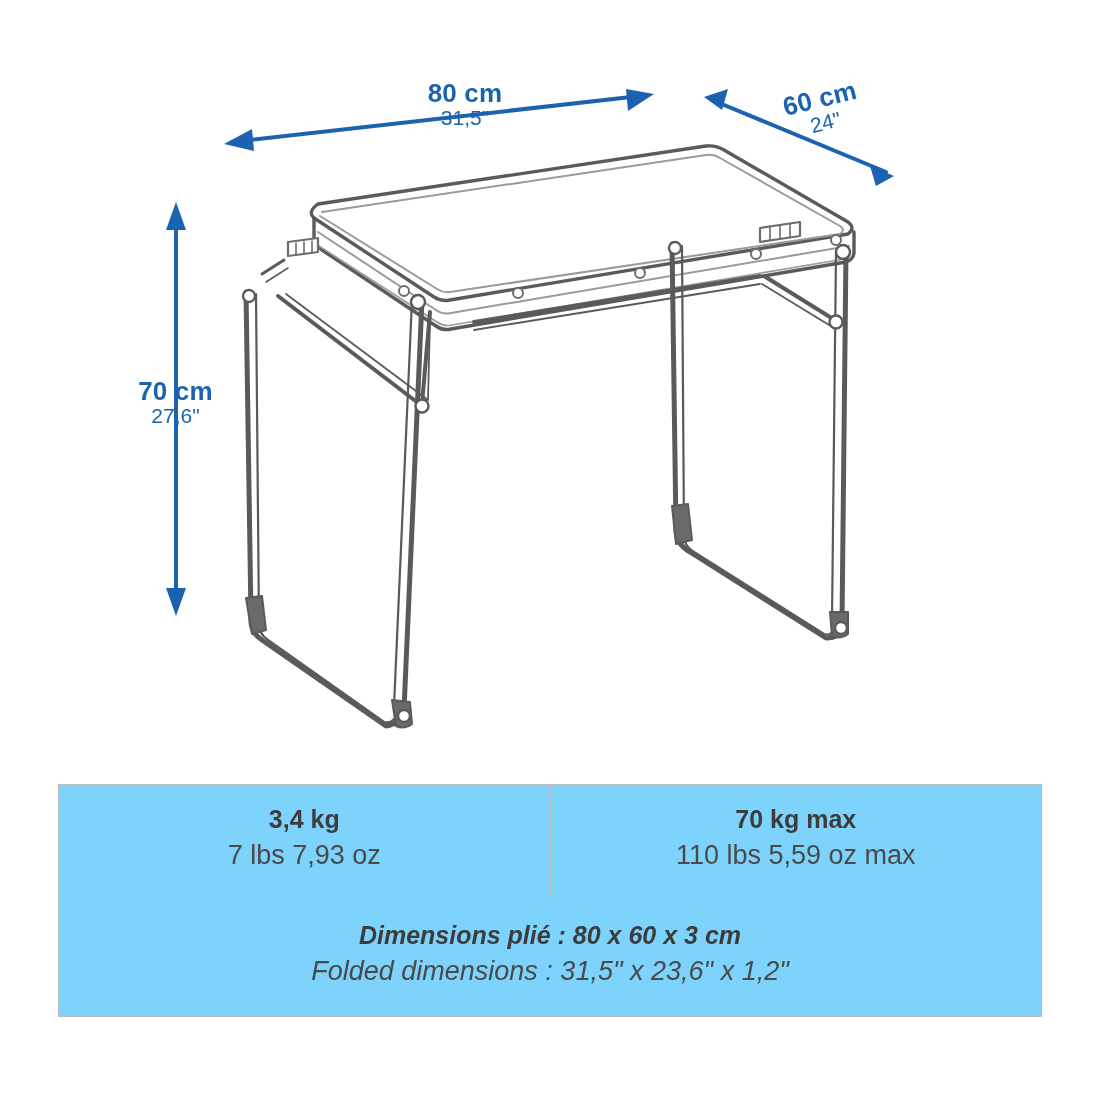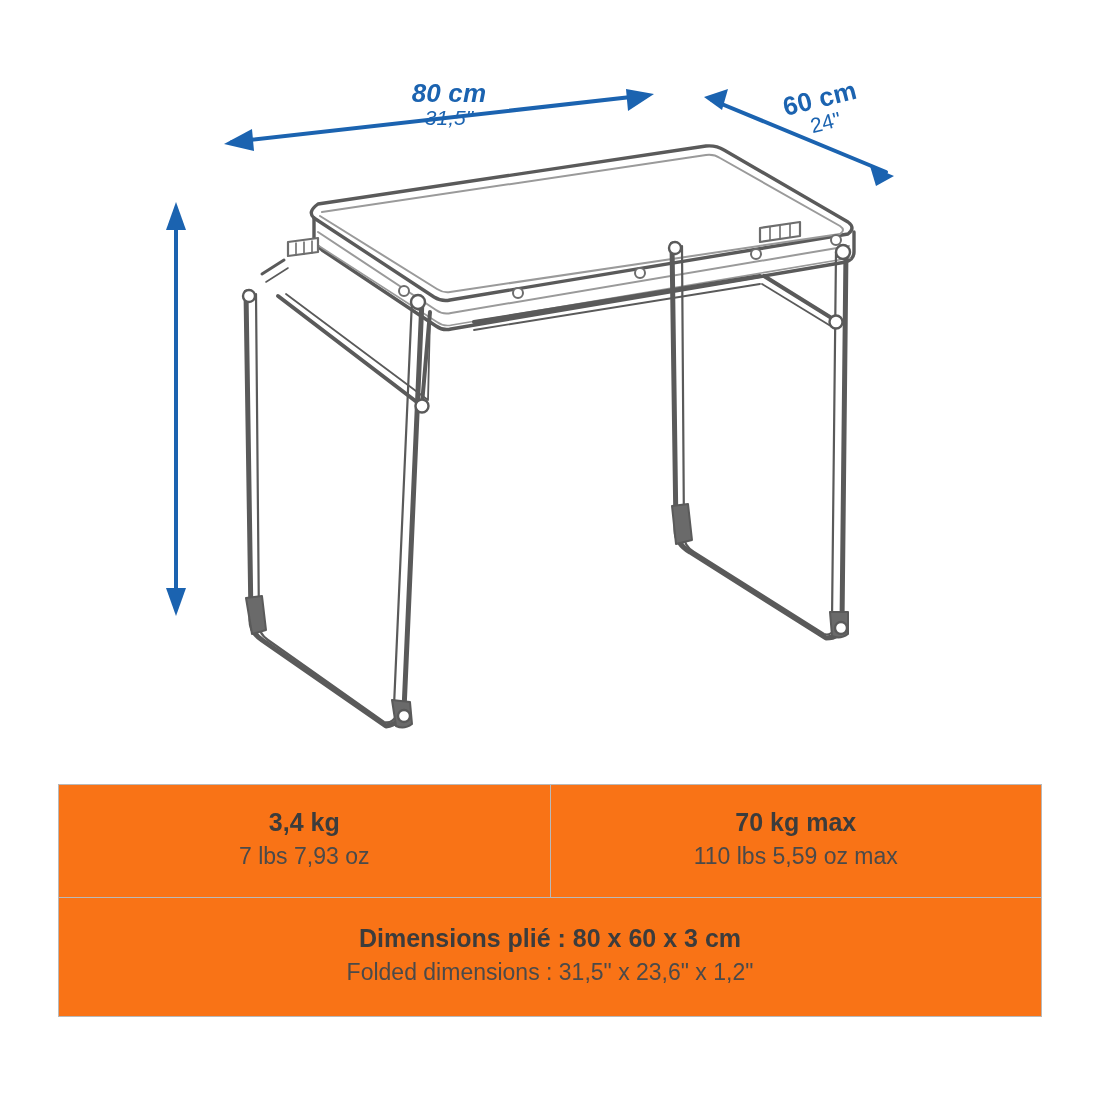--- a/index.html
+++ b/index.html
@@ -38,56 +38,56 @@
   }
   .dim-label .metric {
     font-size: 26px;
     font-weight: bold;
     letter-spacing: 0.2px;
   }
   .dim-label .imperial {
     font-size: 21px;
     font-weight: normal;
   }
-  #label-width  { left: 344px; top: 80px;  width: 210px; font-style: italic; }
+  #label-width  { left: 360px; top: 80px;  width: 210px; }
   #label-depth  { left: 735px; top: 85px;  width: 175px; transform: rotate(-14deg); transform-origin: 50% 50%; }
   #label-height { left: 108px; top: 378px; width: 135px; }
 
   
   #specs {
     position: absolute;
     left: 58px;
     top: 784px;
     width: 984px;
     border: 1px solid #b9b9b9;
     border-collapse: collapse;
-    background: #f97316;
+    background: #7dd3fc;
   }
   #specs td {
     border: 1px solid #b9b9b9;
     text-align: center;
     vertical-align: middle;
     padding: 18px 10px 22px 10px;
   }
   #specs .cell-main {
     display: block;
     font-size: 25px;
     font-weight: bold;
     color: #3c3c3c;
     line-height: 1.35;
   }
   #specs .cell-sub {
     display: block;
-    font-size: 23px;
+    font-size: 27px;
     font-weight: normal;
     color: #4a4a4a;
     line-height: 1.4;
   }
   #specs .row-top td { height: 72px; }
-  #specs .row-bottom td { height: 78px; }
+  #specs .row-bottom td { height: 78px; font-style: italic; }
 </style>
 </head>
 <body>
 
 <div id="stage">
 
   <svg id="diagram" viewBox="0 0 1100 780">
     <g fill="none" stroke="#5a5a5a" stroke-width="3.2" stroke-linecap="round" stroke-linejoin="round">
 
       <g>
@@ -186,20 +186,24 @@
   <div class="dim-label" id="label-width">
     <span class="metric">80 cm</span><br>
     <span class="imperial">31,5"</span>
   </div>
 
   <div class="dim-label" id="label-depth">
     <span class="metric">60 cm</span><br>
     <span class="imperial">24"</span>
   </div>
 
+  <div class="dim-label" id="label-height">
+    <span class="metric">70 cm</span><br>
+    <span class="imperial">27,6"</span>
+  </div>
 
   <table id="specs">
     <tbody>
         <tr class="row-top">
       <td style="width:50%">
         <span class="cell-main">3,4 kg</span>
         <span class="cell-sub">7 lbs 7,93 oz</span>
       </td>
       <td style="width:50%">
         <span class="cell-main">70 kg max</span>

